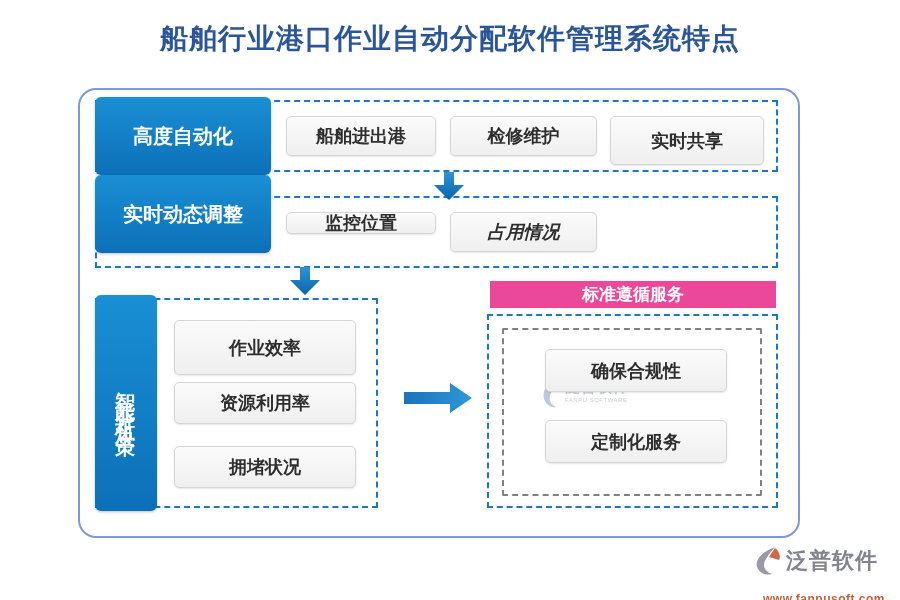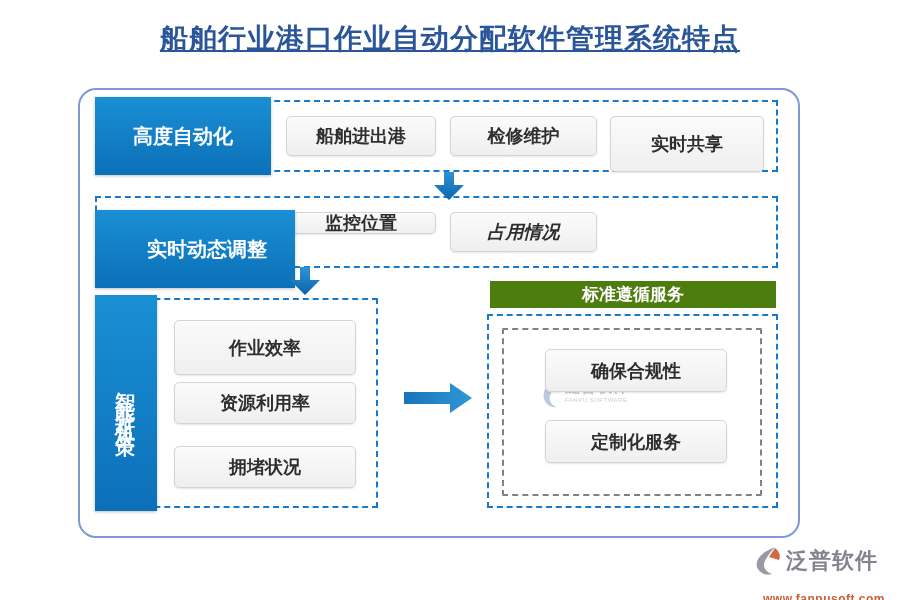--- a/index.html
+++ b/index.html
@@ -1,41 +1,41 @@
 <!DOCTYPE html>
 <html><head>
 <meta charset="utf-8">
 <style>
   html,body{margin:0;padding:0;background:#ffffff;}
   .page{position:relative;width:900px;height:600px;background:#ffffff;overflow:hidden;
         font-family:"Liberation Sans", sans-serif;}
   .title{position:absolute;top:20px;left:0;right:0;margin:0;text-align:center;
-         font-family:"DejaVu Serif", serif;font-size:28px;font-weight:bold;color:#2a5699;letter-spacing:1px;text-decoration:underline;}
+         font-family:"DejaVu Serif", serif;font-size:28px;font-weight:bold;color:#2a5699;letter-spacing:1px;}
   .container{position:absolute;left:78px;top:88px;width:722px;height:450px;
              border:2px solid #7d99d6;border-radius:18px;background:#ffffff;box-sizing:border-box;}
   .dashed-blue{position:absolute;border:2px dashed #1878cc;box-sizing:border-box;background:transparent;}
   .row1-dash{left:95px;top:100px;width:683px;height:72px;}
   .row2-dash{left:95px;top:196px;width:683px;height:72px;}
   .row3-dash{left:95px;top:298px;width:283px;height:210px;}
   .svc-dash{left:487px;top:314px;width:291px;height:194px;}
   .blue-label{position:absolute;display:flex;align-items:center;justify-content:center;
               background:linear-gradient(180deg,#1a8fd4 0%,#0c70b8 100%);
-              color:#ffffff;font-weight:bold;font-size:20px;border-radius:0;z-index:3;
+              color:#ffffff;font-weight:bold;font-size:20px;border-radius:6px;z-index:3;
               box-shadow:0 1px 3px rgba(0,0,0,0.25);}
   .label1{left:95px;top:97px;width:176px;height:78px;}
-  .label2{left:95px;top:210px;width:176px;height:78px;padding-left:24px;}
+  .label2{left:95px;top:175px;width:176px;height:78px;}
   .label3{left:95px;top:295px;width:62px;height:216px;
           writing-mode:vertical-rl;text-orientation:upright;letter-spacing:9px;font-size:20px;}
   .item-btn{position:absolute;display:flex;align-items:center;justify-content:center;
             background:linear-gradient(180deg,#fbfbfb 0%,#efefef 100%);
             border:1px solid #d5d5d5;border-radius:5px;box-sizing:border-box;
             font-size:18px;font-weight:bold;color:#2e2e2e;z-index:2;
             box-shadow:0 1px 2px rgba(0,0,0,0.10);}
   .svc-header{position:absolute;left:490px;top:281px;width:286px;height:27px;
-              background:#4d7c0f;color:#ffffff;font-weight:bold;font-size:17px;
+              background:#ec4899;color:#ffffff;font-weight:bold;font-size:17px;
               display:flex;align-items:center;justify-content:center;z-index:2;}
   .gray-dash{position:absolute;left:502px;top:328px;width:260px;height:168px;
              border:2px dashed #818181;box-sizing:border-box;border-radius:2px;z-index:1;}
   .arrow{position:absolute;z-index:4;}
   .watermark{position:absolute;left:542px;top:378px;display:flex;align-items:flex-start;z-index:1;opacity:0.9;}
   .wm-text{margin-left:3px;color:#c3c8d2;}
   .wm-name{font-size:15px;font-weight:bold;letter-spacing:1px;}
   .wm-sub{font-size:6px;letter-spacing:0.5px;}
   .footer-logo{position:absolute;left:755px;top:546px;width:138px;z-index:5;}
   .fl-row{display:flex;align-items:center;}
@@ -48,21 +48,21 @@
 <div class="page">
 
   <h1 class="title">船舶行业港口作业自动分配软件管理系统特点</h1>
 
   <div class="container"></div>
 
   <div class="dashed-blue row1-dash"></div>
   <div class="blue-label label1">高度自动化</div>
   <div class="item-btn" style="left:286px;top:116px;width:150px;height:40px;">船舶进出港</div>
   <div class="item-btn" style="left:450px;top:116px;width:147px;height:40px;">检修维护</div>
-  <div class="item-btn" style="left:610px;top:116px;width:154px;height:56px;">实时共享</div>
+  <div class="item-btn" style="left:610px;top:116px;width:154px;height:49px;">实时共享</div>
 
   <svg class="arrow" style="left:434px;top:172px;" width="30" height="28" viewBox="0 0 30 28">
     <defs>
         <linearGradient id="gd1" x1="0" y1="0" x2="0" y2="1">
       <stop offset="0" stop-color="#2e94d6"></stop>
           <stop offset="1" stop-color="#0b64ac"></stop>
     </linearGradient>
       </defs>
     <path d="M10 0 L20 0 L20 13 L30 13 L15 28 L0 13 L10 13 Z" fill="url(#gd1)"></path>
   </svg>

